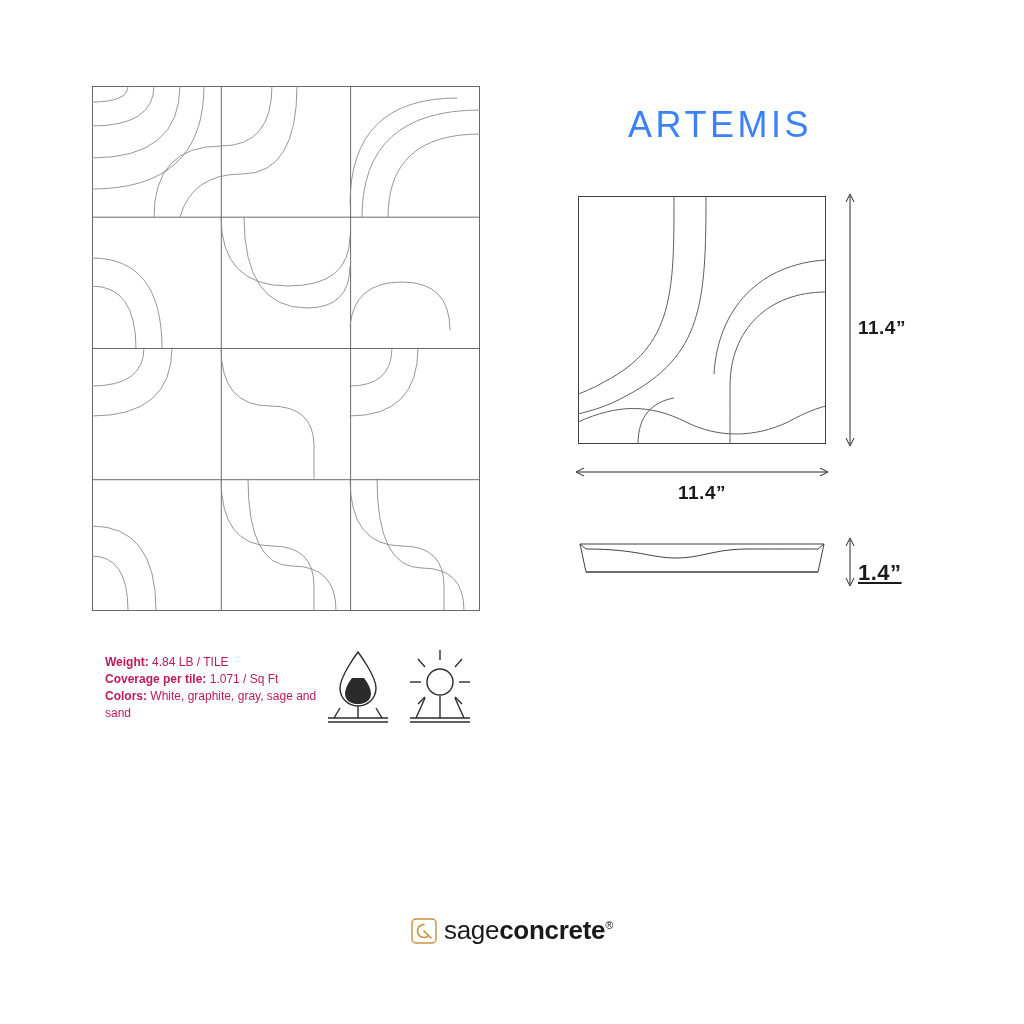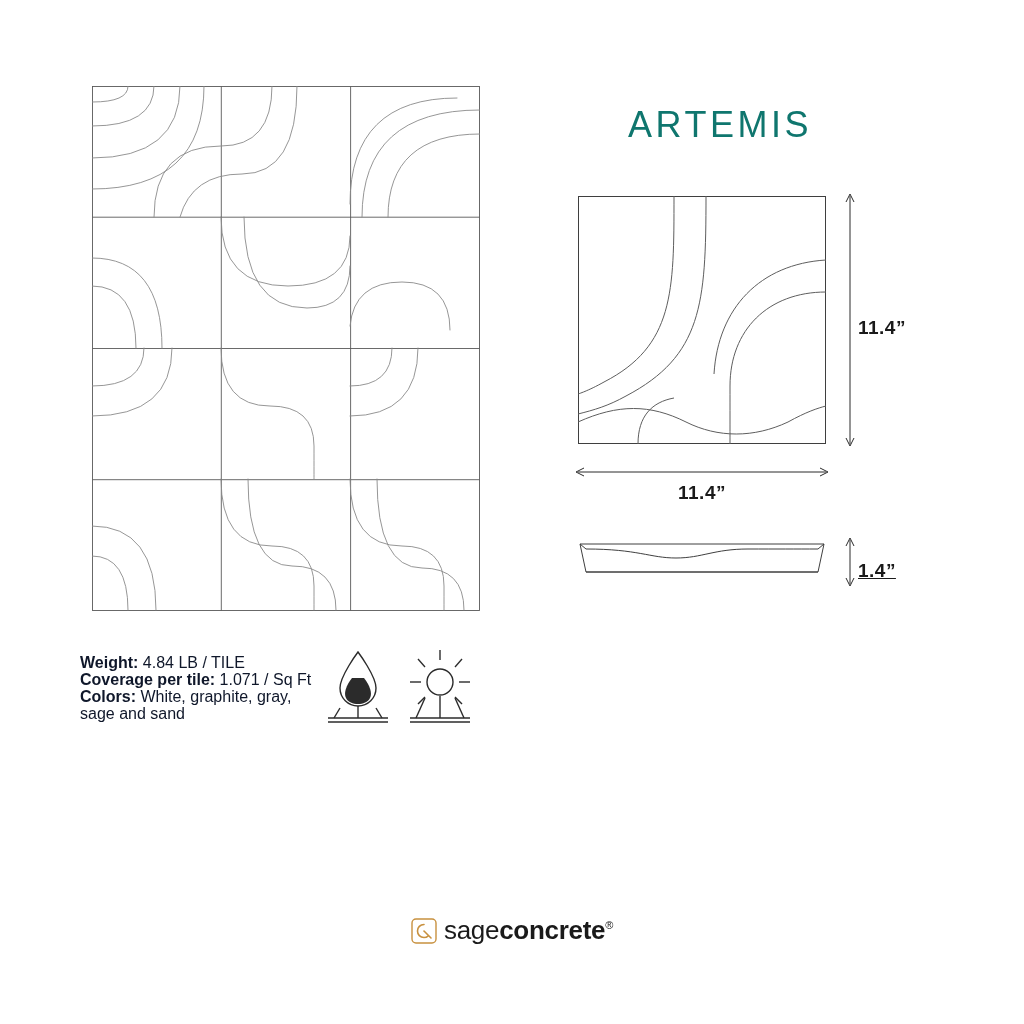--- a/index.html
+++ b/index.html
@@ -35,21 +35,21 @@
   
   .product-title {
     position: absolute;
     left: 575px;
     top: 104px;
     width: 290px;
     text-align: center;
     font-size: 36px;
     letter-spacing: 3.5px;
     font-weight: 400;
-    color: #0f766e;
+    color: #3b82f6;
     font-family: "Liberation Sans", sans-serif;
   }
 
   
   .tile-front {
     position: absolute;
     left: 578px;
     top: 196px;
     width: 248px;
     height: 248px;
@@ -70,21 +70,21 @@
     width: 248px;
     text-align: center;
     font-size: 19px;
     font-weight: bold;
     letter-spacing: 0.5px;
   }
   .dim-depth {
     position: absolute;
     left: 858px;
     top: 560px;
-    font-size: 19px;
+    font-size: 22px;
     font-weight: bold;
     letter-spacing: 0.5px;
     text-decoration: underline;
   }
   .dim-lines {
     position: absolute;
     left: 560px;
     top: 180px;
     width: 340px;
     height: 420px;
@@ -95,26 +95,26 @@
     position: absolute;
     left: 578px;
     top: 536px;
     width: 248px;
     height: 44px;
   }
 
   
   .specs {
     position: absolute;
-    left: 80px;
+    left: 105px;
     top: 654px;
     width: 240px;
-    font-size: 16px;
+    font-size: 12px;
     line-height: 17px;
-    color: #0f172a;
+    color: #be185d;
   }
   .specs .row { white-space: normal; }
   .specs b { font-weight: bold; }
 
   
   .feature-icons {
     position: absolute;
     left: 320px;
     top: 646px;
     width: 170px;

